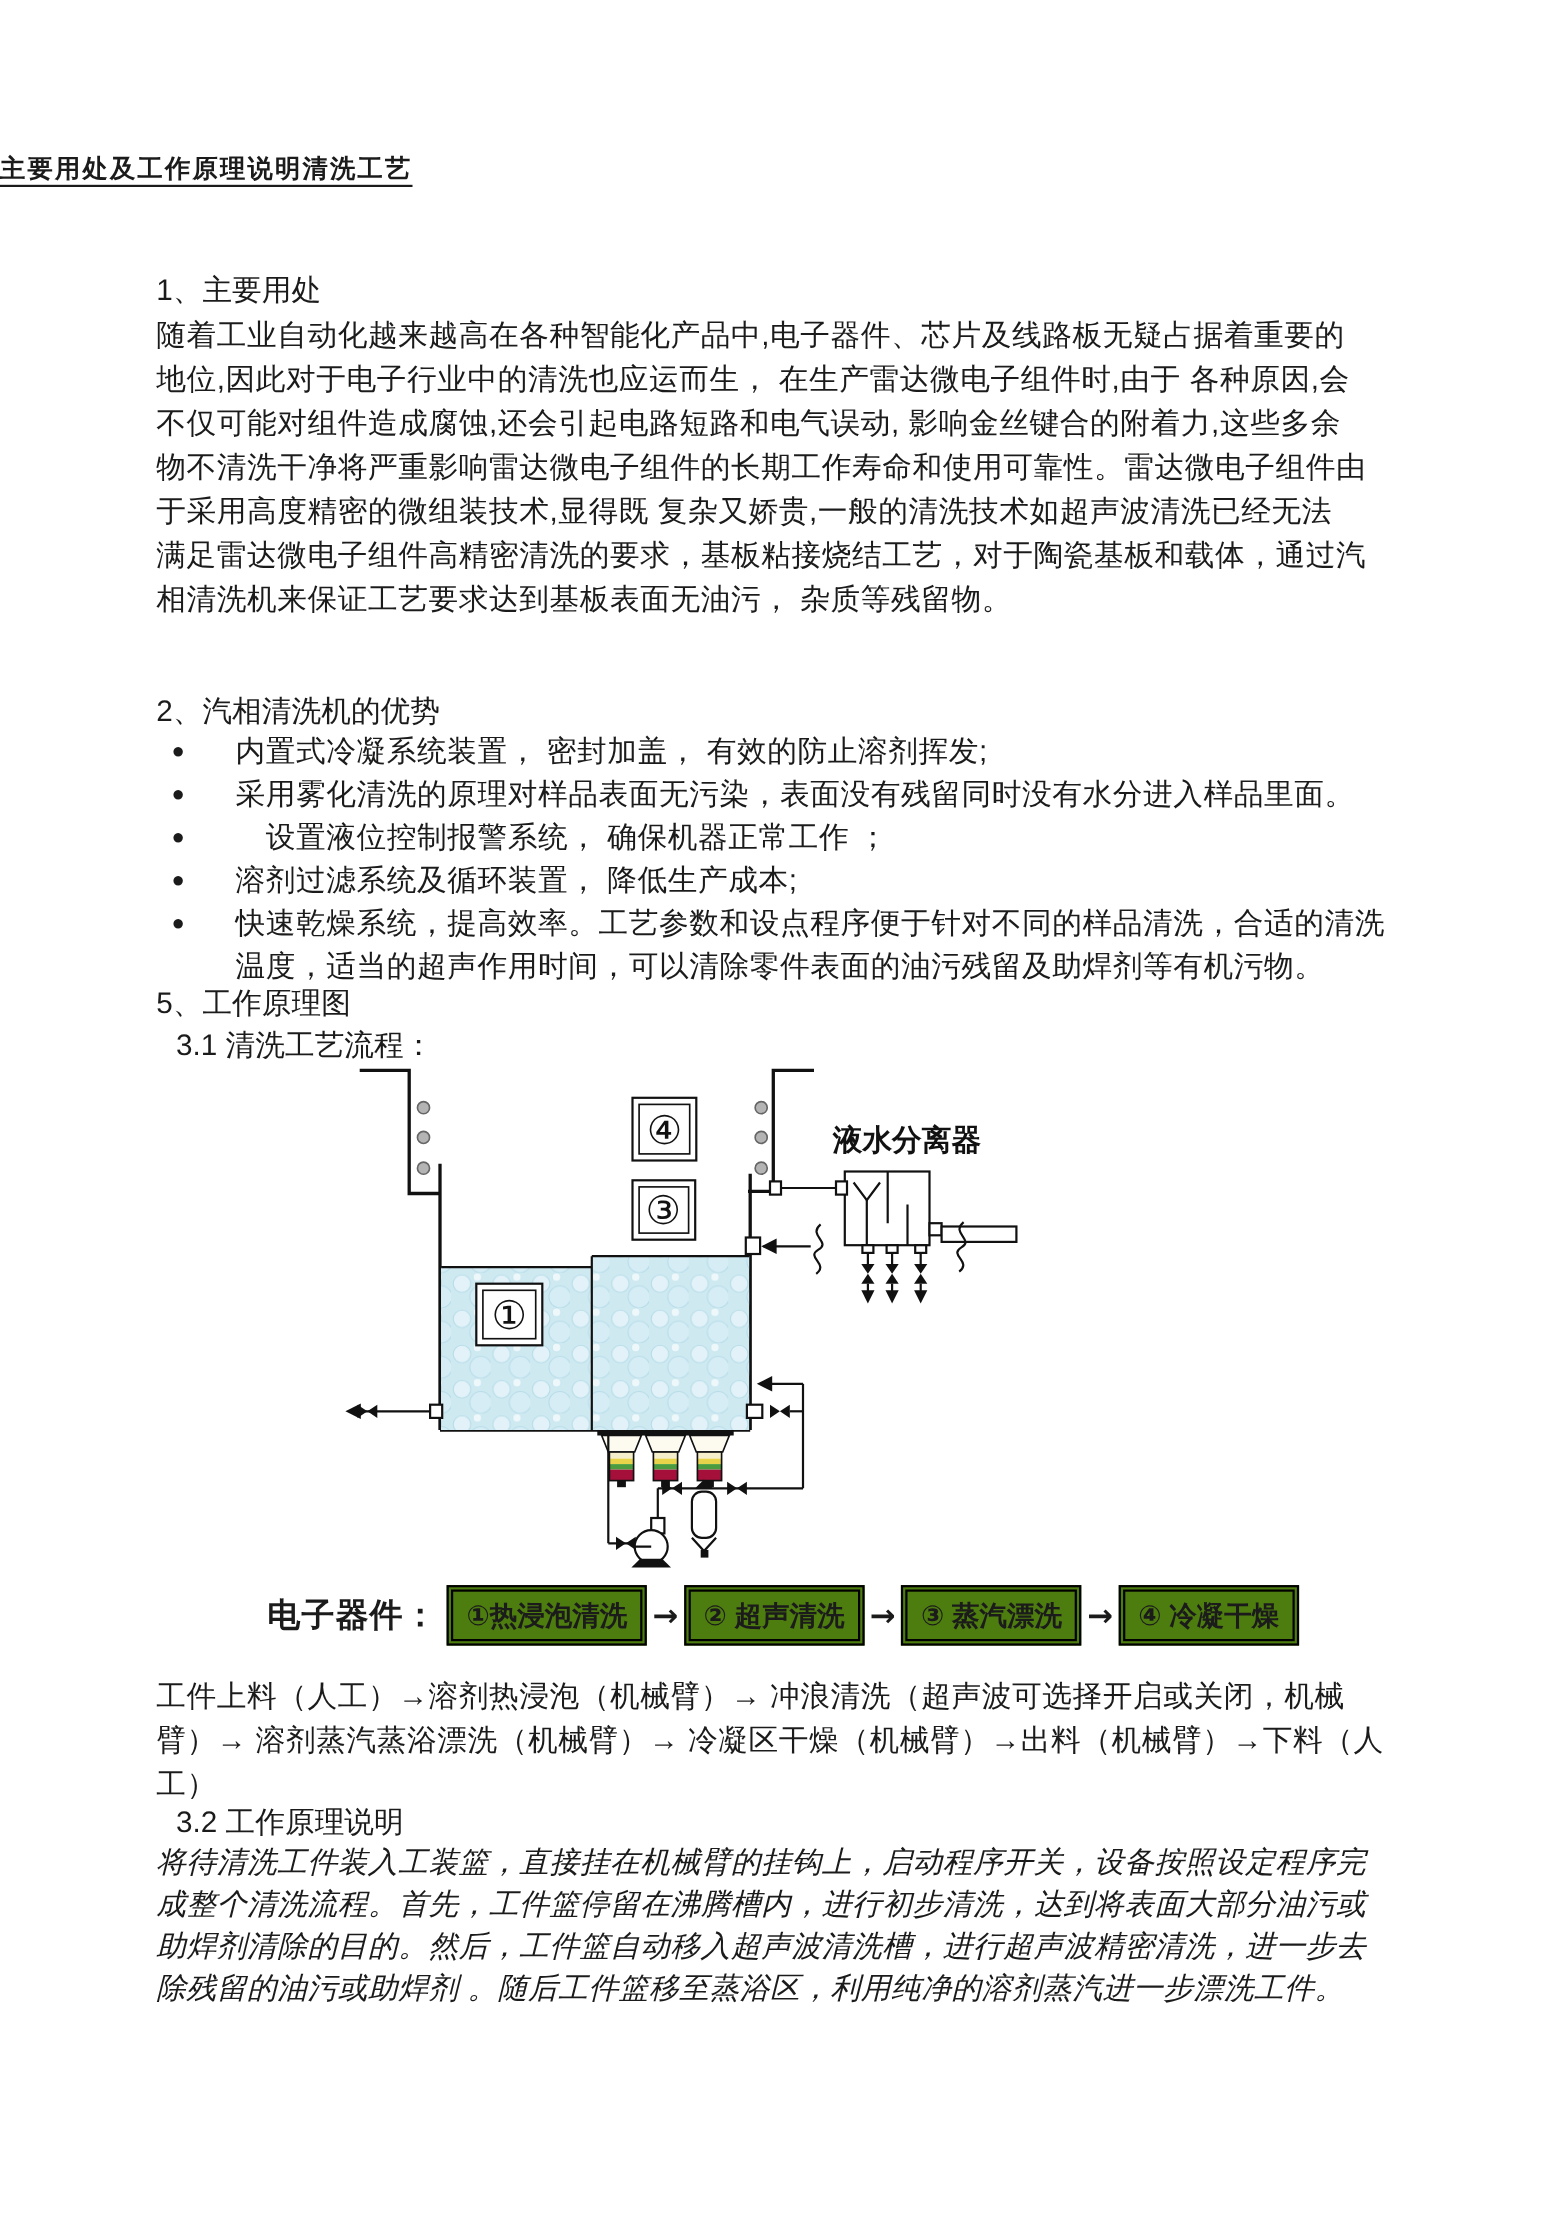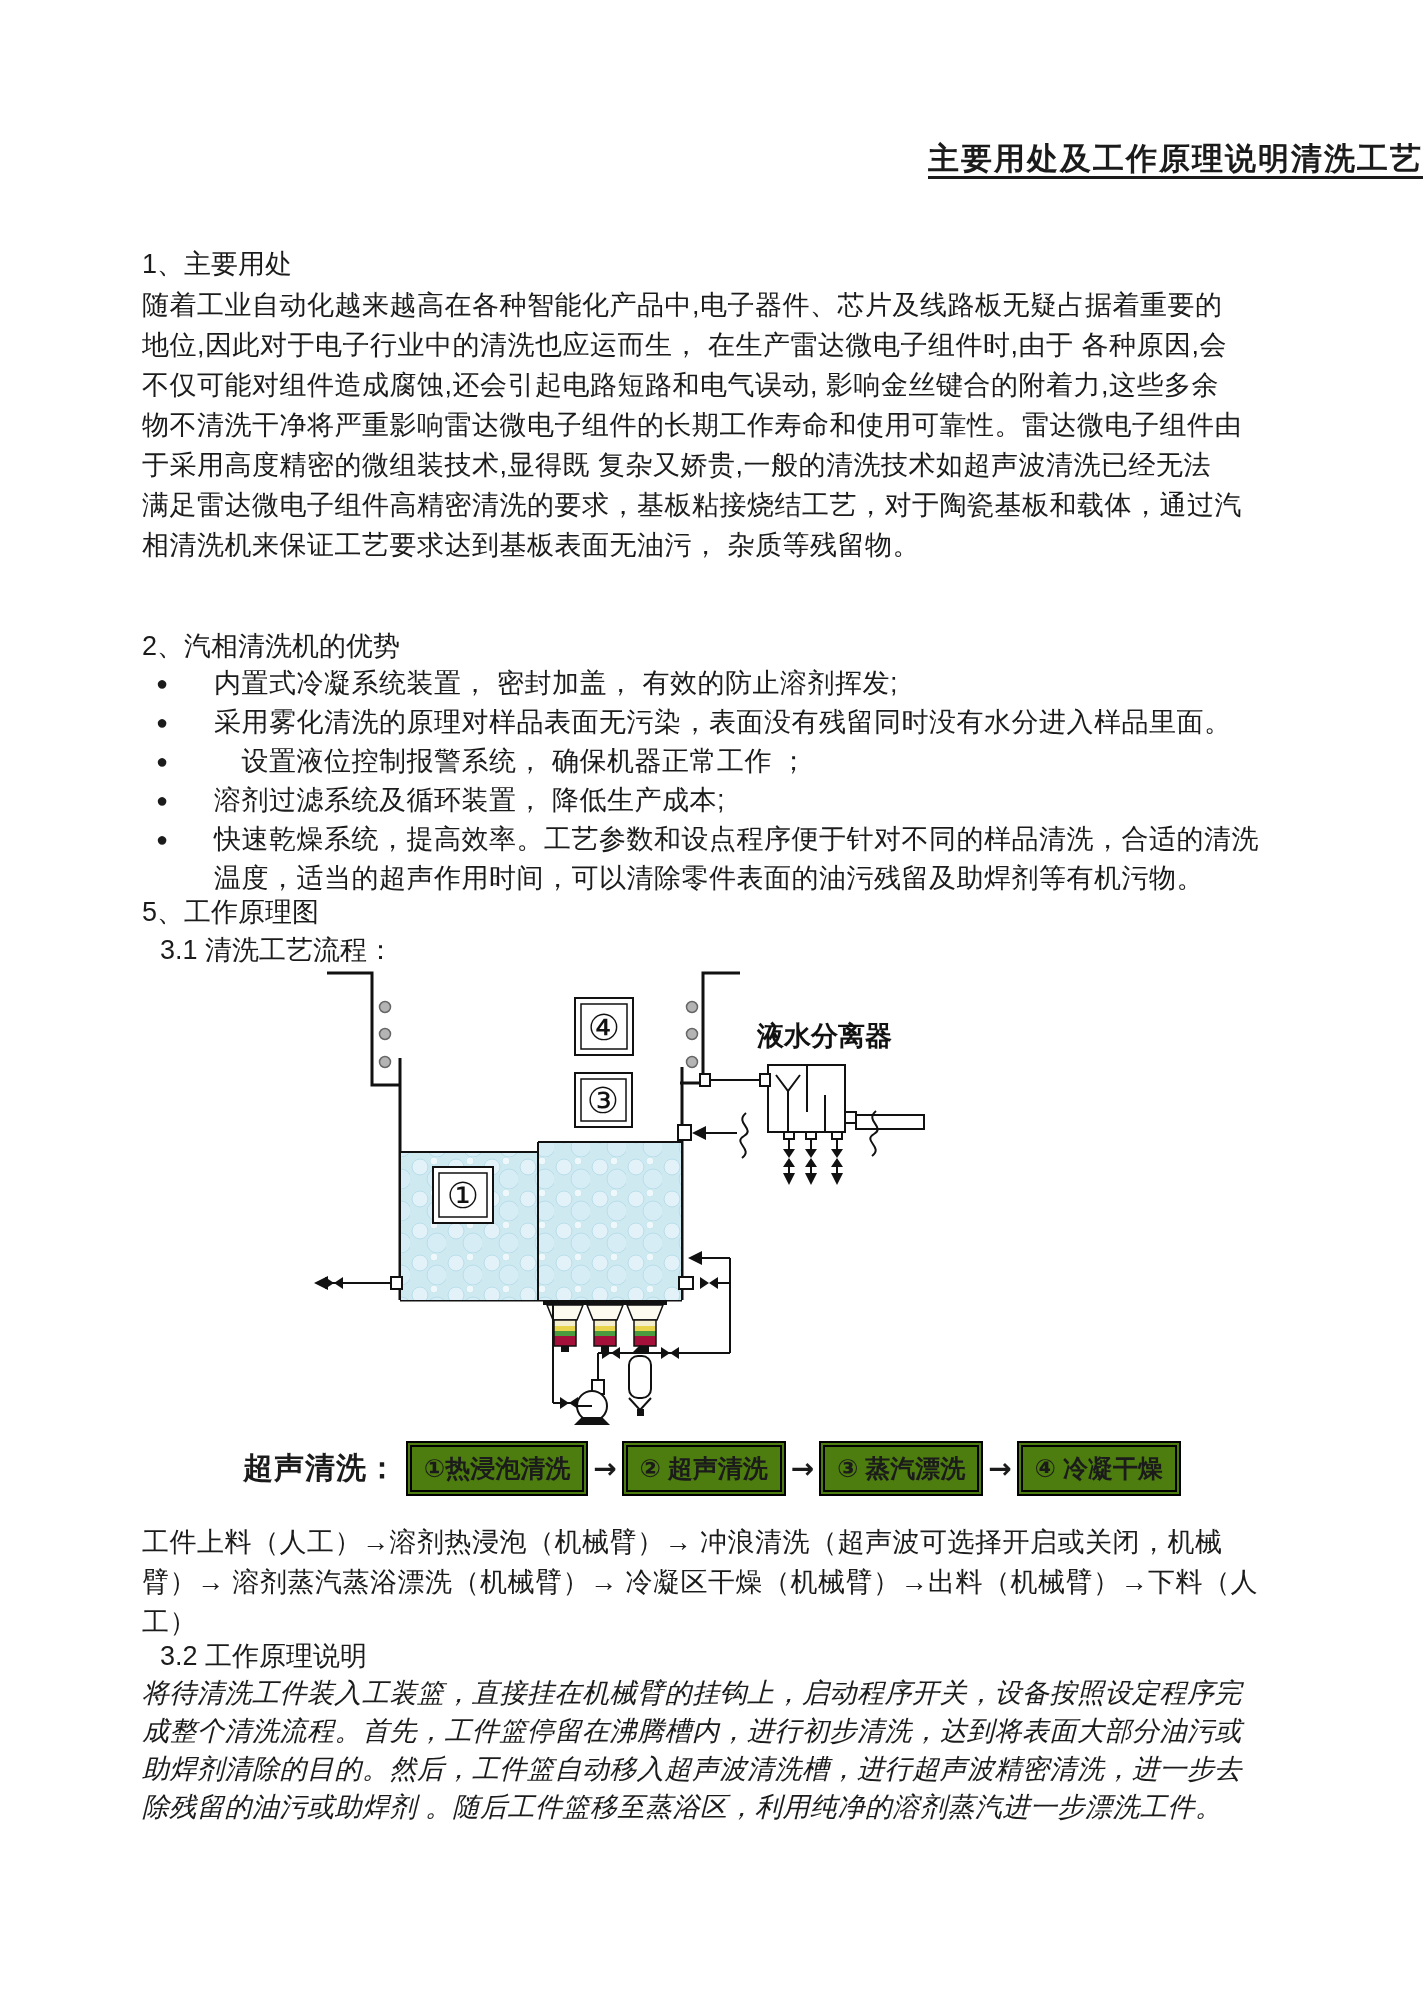--- a/index.html
+++ b/index.html
@@ -4,22 +4,22 @@
 <style>
   html,body { margin:0; padding:0; background:#e9e9e9; }
   .page {
     position:relative; width:1423px; height:2012px; margin:0 auto;
     background:#ffffff; overflow:hidden;
     font-family:"Liberation Sans","DejaVu Sans",sans-serif;
     color:#1b1b1b;
   }
   .abs { position:absolute; }
   .doc-title {
-    left:0; right:0; top:138px; text-align:right;
-    font-size:31px; font-weight:bold; letter-spacing:2px;
+    left:0; right:0; top:138px; text-align:left;
+    font-size:23px; font-weight:bold; letter-spacing:2px;
     text-decoration:underline; text-underline-offset:7px;
   }
   .body-text { font-size:27px; letter-spacing:0.5px; }
   .tline { height:40px; line-height:40px; white-space:nowrap; }
   .heading { font-size:27px; height:40px; line-height:40px; white-space:nowrap; }
   .indent { padding-left:18px; }
   .bullet-item { display:flex; align-items:flex-start; }
   .dot { width:58px; flex:0 0 58px; font-size:20px; line-height:39px; padding-left:14px; }
   .btext .tline { height:39px; line-height:39px; }
   .bullets .bullet-item { margin:0; }
@@ -255,21 +255,21 @@
       <polygon class="d-fill" points="458,293 472,286 472,300"></polygon>
 
       <line class="d-ln" x1="500" y1="318" x2="488" y2="318"></line>
       <rect class="d-sq" x="449" y="312" width="14" height="12"></rect>
       <polygon class="d-fill" points="470,312 470,324 479,318"></polygon>
       <polygon class="d-fill" points="488,312 488,324 479,318"></polygon>
     </g>
   </svg>
 
   <div class="abs flow-row" style="left:243px; top:1441px;">
-    <span class="flow-label">超声清洗：</span>
+    <span class="flow-label">电子器件：</span>
     <span class="flow-box">
         <span class="flow-box-inner">①热浸泡清洗</span>
       </span>
     <span class="flow-arrow">→</span>
     <span class="flow-box">
         <span class="flow-box-inner">② 超声清洗</span>
       </span>
     <span class="flow-arrow">→</span>
     <span class="flow-box">
         <span class="flow-box-inner">③ 蒸汽漂洗</span>

